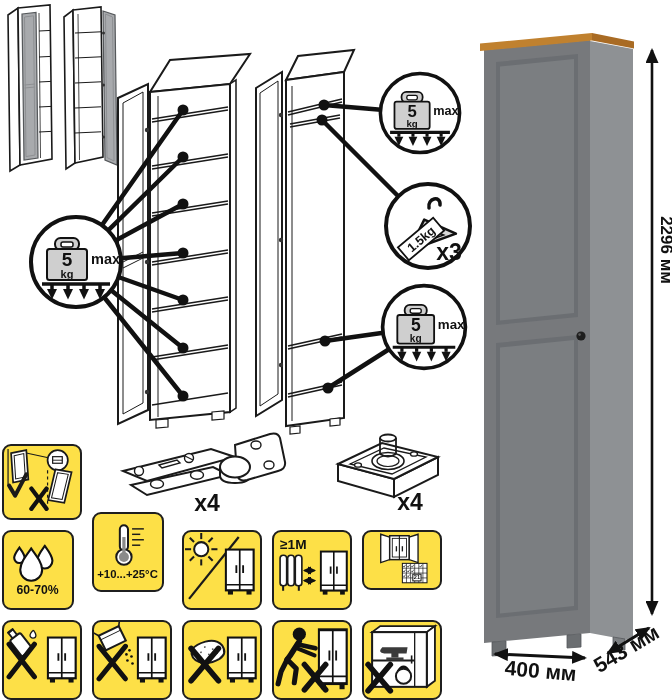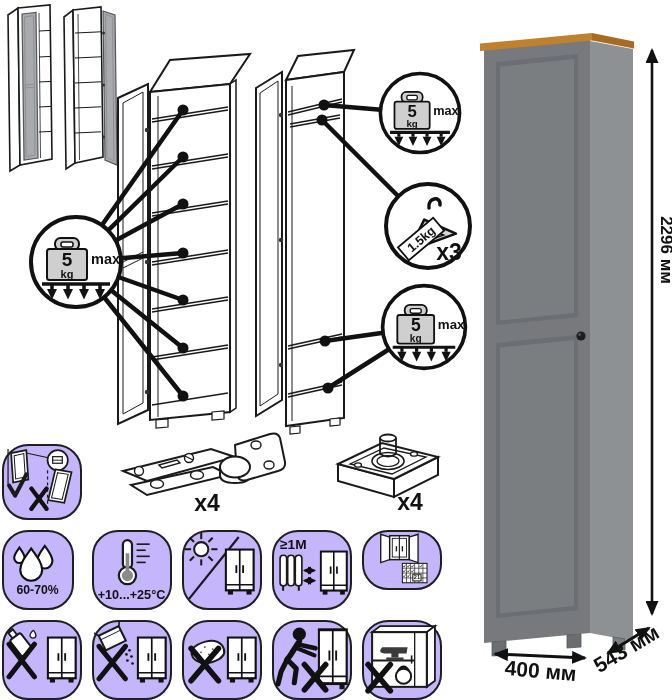--- a/index.html
+++ b/index.html
@@ -11,21 +11,21 @@
   .b-num{font-size:19px;font-weight:bold}
   .b-kg{font-size:11px;font-weight:bold}
   .b-max{font-size:14.5px;font-weight:bold}
   .tagtxt{font-size:12.5px;font-weight:bold}
   .count{font-size:23px;font-weight:bold}
   .dim-h{font-size:17px;font-weight:bold}
   .dim{font-size:21px;font-weight:bold}
   .care-lg{font-size:13.5px;font-weight:bold}
   .care-md{font-size:12.5px;font-weight:bold}
   .cal{font-size:7.5px;font-weight:bold}
-  .tile{position:absolute;background:#c4b5fd;border:2.6px solid #1f1f1f;border-radius:26px;box-sizing:border-box}
+  .tile{position:absolute;background:#fde047;border:2.6px solid #1f1f1f;border-radius:9px;box-sizing:border-box}
   .tile svg{width:100%;height:100%}
   .ln{stroke:#1a1a1a;fill:none}
   .wf{fill:#fff;stroke:#1a1a1a}
 </style>
 </head>
 <body>
 
 <div class="stage">
 
   <svg class="abs" style="left:0;top:0" width="480" height="445" viewBox="0 0 480 445">
@@ -318,21 +318,21 @@
     <svg viewBox="0 0 75 75">
       <g stroke="#111" fill="#fff" stroke-width="2.3">
         <use href="#dropP" transform="translate(17,21) scale(0.55)" stroke-width="4.2"></use>
         <use href="#dropP" transform="translate(45,23) scale(0.8)" stroke-width="2.9"></use>
         <use href="#dropP" transform="translate(30,31) scale(1.15)" stroke-width="2"></use>
       </g>
       <text class="care-lg" text-anchor="middle" x="37" y="64">60-70%</text>
     </svg>
   </div>
 
-  <div class="tile" style="left:92px;top:530px;width:80px;height:80px">
+  <div class="tile" style="left:92px;top:512px;width:72px;height:80px">
     <svg viewBox="0 0 75 75">
       <g transform="translate(33,7)">
         <rect x="-4.5" y="1" width="9" height="28" rx="4.5" class="wf" stroke-width="2.2"></rect>
         <circle cx="0" cy="36" r="8.5" class="wf" stroke-width="2.2"></circle>
         <rect x="-1.8" y="14" width="3.6" height="20" fill="#8a8a8a"></rect>
         <circle cx="0" cy="36" r="5.5" fill="#8a8a8a"></circle>
         <g class="ln" stroke-width="1.6">
           <line x1="9" y1="5" x2="22" y2="5"></line>
             <line x1="9" y1="11" x2="18" y2="11"></line>
           <line x1="9" y1="17" x2="22" y2="17"></line>

